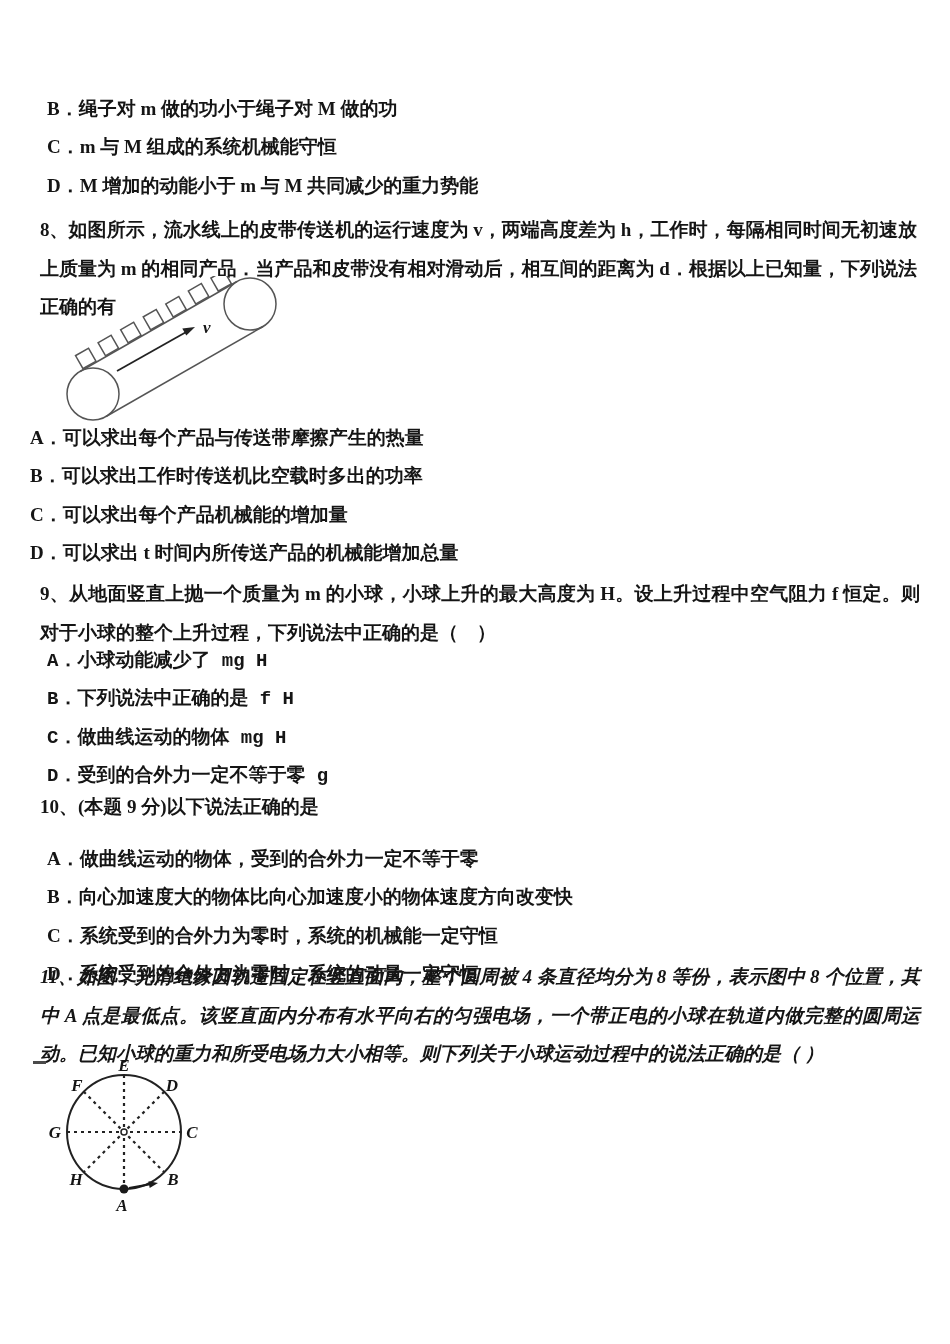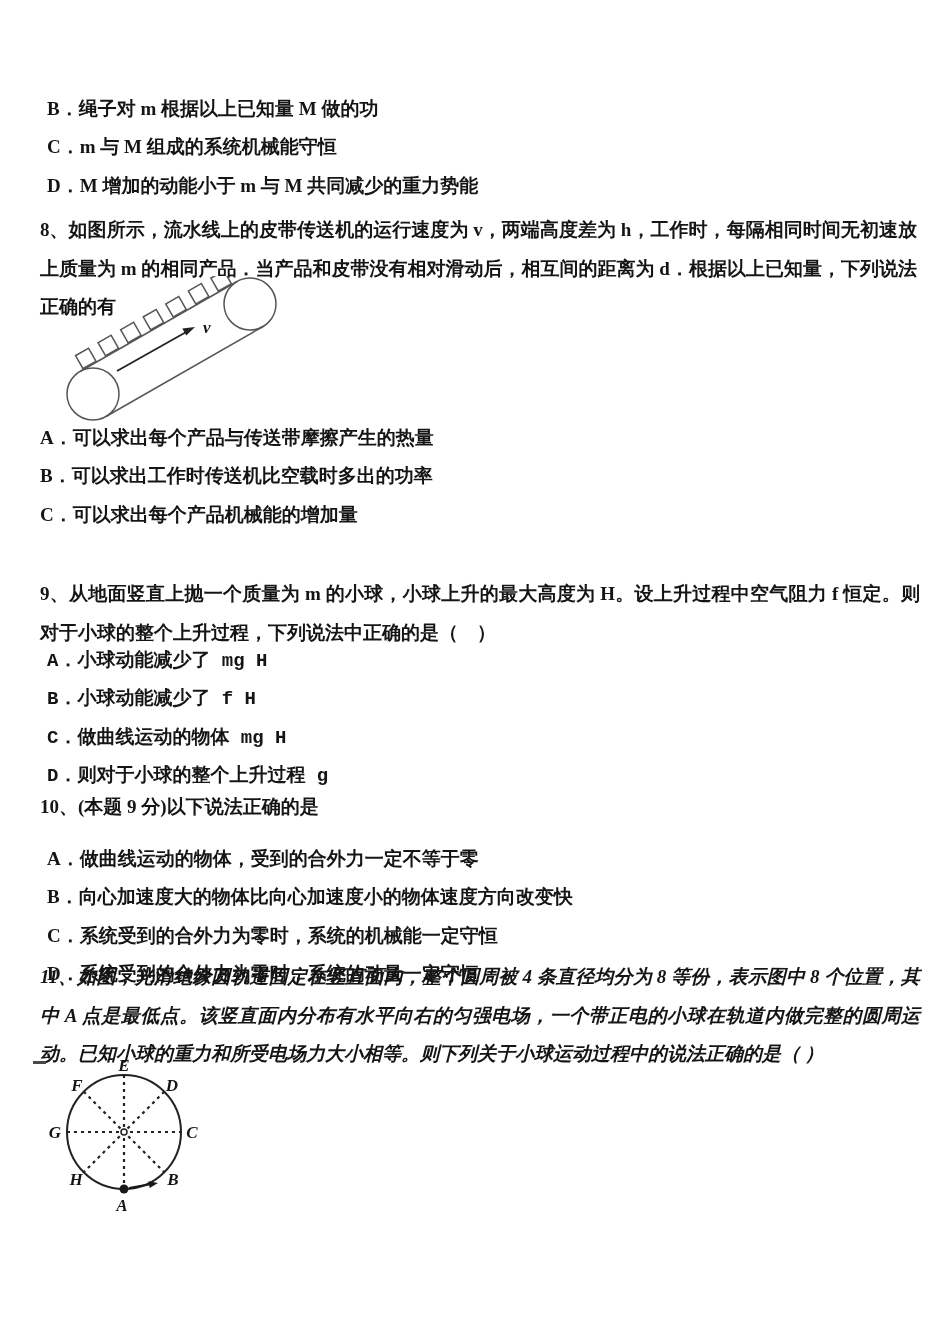--- a/index.html
+++ b/index.html
@@ -12,21 +12,21 @@
   .stem{font-size:19px;line-height:38.5px;text-align:justify;margin-top:8px;}
   .optlines div{font-size:19px;line-height:38.4px;white-space:nowrap;}
   .figure svg{display:block;}
   .stray-dash{position:absolute;background:#4a4a4a;}
   text{font-family:"Liberation Serif","DejaVu Serif",serif;}
 </style>
 </head>
 <body>
 
 <div class="abs optlines" style="top:90px;left:47px;">
-  <div>B．绳子对 m 根据以上已知量 M 做的功</div>
+  <div>B．绳子对 m 做的功小于绳子对 M 做的功</div>
   <div>C．m 与 M 组成的系统机械能守恒</div>
   <div>D．M 增加的动能小于 m 与 M 共同减少的重力势能</div>
 </div>
 
 <div class="abs stem" style="top:203px;left:40px;width:877px;">8、如图所示，流水线上的皮带传送机的运行速度为 v，两端高度差为 h，工作时，每隔相同时间无初速放上质量为 m 的相同产品．当产品和皮带没有相对滑动后，相互间的距离为 d．根据以上已知量，下列说法正确的有</div>
 
 <div class="abs figure" style="top:276px;left:55px;">
   <svg width="235" height="155" viewBox="0 0 235 155">
 
     <circle cx="38" cy="118" r="26" fill="none" stroke="#555" stroke-width="1.5"></circle>
@@ -44,33 +44,34 @@
       <rect x="134" y="-16" width="15" height="15" fill="#fff" stroke="#555" stroke-width="1.5"></rect>
       <rect x="160" y="-16" width="15" height="15" fill="#fff" stroke="#555" stroke-width="1.5"></rect>
     </g>
 
     <line x1="62" y1="95" x2="133" y2="55" stroke="#222" stroke-width="1.8"></line>
     <polygon points="140,51 131.3,59.4 127.3,52.4" fill="#222"></polygon>
     <text x="148" y="57" font-size="17" font-style="italic" font-weight="bold" fill="#151515">v</text>
   </svg>
 </div>
 
-<div class="abs optlines" style="top:419px;left:40px;">
+<div class="abs optlines" style="top:419px;left:30px;">
   <div>A．可以求出每个产品与传送带摩擦产生的热量</div>
   <div>B．可以求出工作时传送机比空载时多出的功率</div>
   <div>C．可以求出每个产品机械能的增加量</div>
+  <div>D．可以求出 t 时间内所传送产品的机械能增加总量</div>
 </div>
 
 <div class="abs stem" style="top:567px;left:40px;width:880px;">9、从地面竖直上抛一个质量为 m 的小球，小球上升的最大高度为 H。设上升过程中空气阻力 f 恒定。则对于小球的整个上升过程，下列说法中正确的是（　）</div>
 
 <div class="abs optlines" style="top:642px;left:47px;font-family:Liberation Mono, monospace;">
   <div>A．小球动能减少了 mg H</div>
-  <div>B．小球动能减少了 f H</div>
+  <div>B．下列说法中正确的是 f H</div>
   <div>C．做曲线运动的物体 mg H</div>
-  <div>D．则对于小球的整个上升过程 g</div>
+  <div>D．受到的合外力一定不等于零 g</div>
 </div>
 
 <div class="abs stem" style="top:780px;left:40px;width:880px;">10、(本题 9 分)以下说法正确的是</div>
 
 <div class="abs optlines" style="top:840px;left:47px;">
   <div>A．做曲线运动的物体，受到的合外力一定不等于零</div>
   <div>B．向心加速度大的物体比向心加速度小的物体速度方向改变快</div>
   <div>C．系统受到的合外力为零时，系统的机械能一定守恒</div>
   <div>D．系统受到的合外力为零时，系统的动量一定守恒</div>
 </div>

